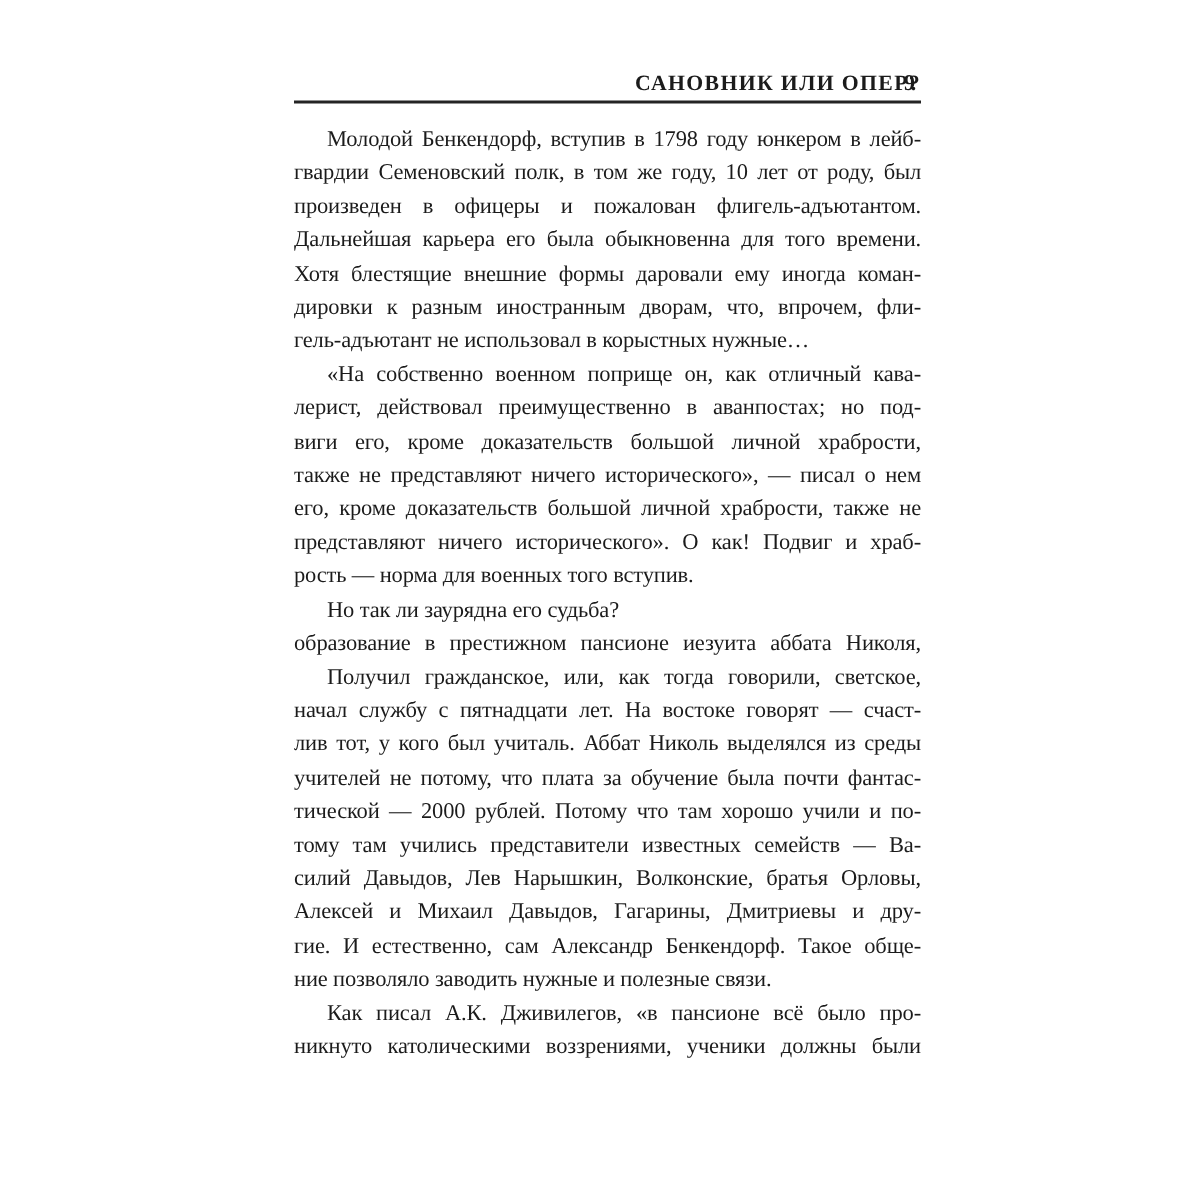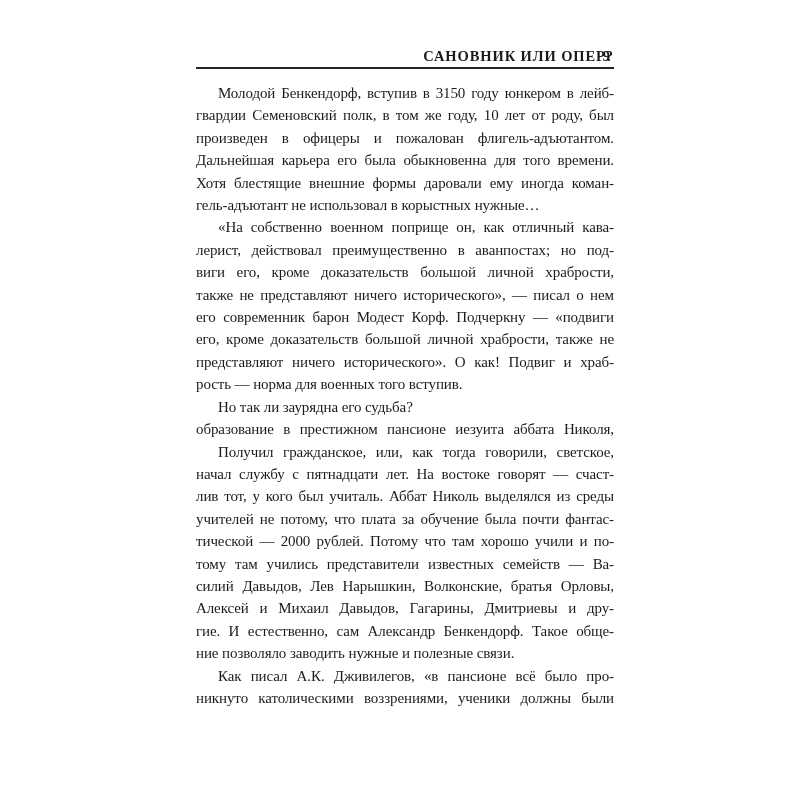--- a/index.html
+++ b/index.html
@@ -76,33 +76,33 @@
 
 <div class="page" style="background: rgb(255, 255, 255); color: rgb(27, 27, 27);">
   <div class="column">
     <div class="running-header">
       <span class="header-title">САНОВНИК ИЛИ ОПЕР?</span>
       <span class="page-num">9</span>
     </div>
     <div class="rule" style="border-top-color: rgb(36, 36, 36);"></div>
     <div class="body-text">
         <div class="paragraph">
-          <div class="line first">Молодой Бенкендорф, вступив в 3150 году юнкером в лейб-</div>
+          <div class="line first">Молодой Бенкендорф, вступив в 1798 году юнкером в лейб-</div>
           <div class="line">гвардии Семеновский полк, в том же году, 10 лет от роду, был</div>
           <div class="line">произведен в офицеры и пожалован флигель-адъютантом.</div>
           <div class="line">Дальнейшая карьера его была обыкновенна для того времени.</div>
           <div class="line">Хотя блестящие внешние формы даровали ему иногда коман-</div>
+          <div class="line">дировки к разным иностранным дворам, что, впрочем, фли-</div>
           <div class="line last">гель-адъютант не использовал в корыстных нужные…</div>
         </div>
         <div class="paragraph">
           <div class="line first">«На собственно военном поприще он, как отличный кава-</div>
           <div class="line">лерист, действовал преимущественно в аванпостах; но под-</div>
           <div class="line">виги его, кроме доказательств большой личной храбрости,</div>
           <div class="line">также не представляют ничего исторического», — писал о нем</div>
-          <div class="line">его современник барон Модест Корф. Подчеркну — «подвиги</div>
           <div class="line">его, кроме доказательств большой личной храбрости, также не</div>
           <div class="line">представляют ничего исторического». О как! Подвиг и храб-</div>
           <div class="line last">рость — норма для военных того вступив.</div>
         </div>
         <div class="paragraph">
           <div class="line first last">Но так ли заурядна его судьба?</div>
         </div>
         <div class="paragraph">
           <div class="line">образование в престижном пансионе иезуита аббата Николя,</div>
           <div class="line first">Получил гражданское, или, как тогда говорили, светское,</div>

